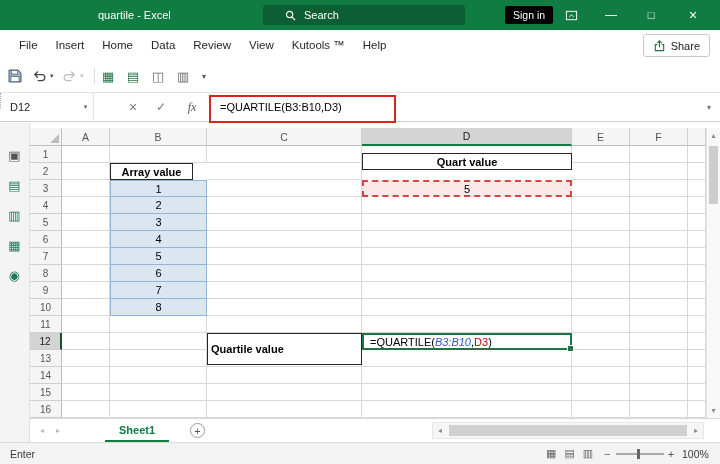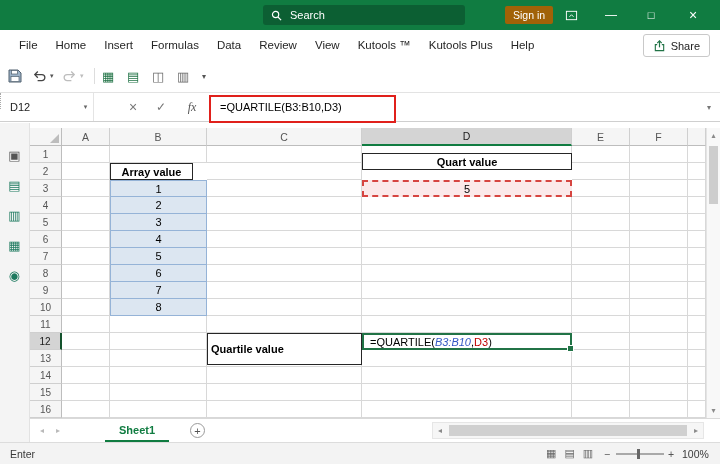--- a/index.html
+++ b/index.html
@@ -3,23 +3,23 @@
 <meta charset="utf-8">
 <style>
   html,body{margin:0;padding:0;background:#777;}
   .app{position:relative;width:720px;height:464px;background:#fff;overflow:hidden;
        font-family:"Liberation Sans",sans-serif;color:#222;}
 
   
   .titlebar{position:absolute;left:0;top:0;width:720px;height:30px;background:#107C41;}
   .title-text{position:absolute;left:98px;top:0;height:30px;line-height:30px;color:#fff;font-size:11px;}
   .search-box{position:absolute;left:263px;top:5px;width:202px;height:20px;background:#0C5F33;
-      border-radius:3px;display:flex;align-items:center;padding-left:8px;gap:8px;
+      border-radius:3px;display:flex;align-items:center;padding-left:22px;gap:8px;
       box-sizing:border-box;color:#fff;font-size:11px;}
-  .signin{position:absolute;left:505px;top:6px;height:18px;padding:0 8px;background:#a16207;
+  .signin{position:absolute;left:505px;top:6px;height:18px;padding:0 8px;background:#000000;
       border-radius:2px;color:#fff;font-size:10.5px;display:flex;align-items:center;}
   .win-btn{position:absolute;top:0;width:30px;height:30px;color:#fff;display:flex;align-items:center;
       justify-content:center;font-size:12px;}
   .wb-display{left:556px;} .wb-min{left:596px;} .wb-max{left:636px;font-size:11px;} .wb-close{left:678px;font-size:14px;}
 
   
   .menubar{position:absolute;left:0;top:30px;width:720px;height:30px;background:#fff;}
   .tabs{display:flex;align-items:center;height:30px;padding-left:10px;}
   .tab{padding:0 9px;font-size:11.5px;color:#262626;height:30px;line-height:30px;white-space:nowrap;}
   .share-btn{position:absolute;right:10px;top:34px;height:21px;border:1px solid #c9c9c9;border-radius:3px;
@@ -102,20 +102,21 @@
   .zoom-track{position:absolute;left:616px;top:10px;width:48px;height:2px;background:#a9a9a9;}
   .zoom-thumb{position:absolute;left:637px;top:6px;width:3px;height:10px;background:#666;}
   .zoom-label{left:682px;}
 </style>
 </head>
 <body>
 
 <div class="app">
 
   <div class="titlebar">
+    <div class="title-text">quartile - Excel</div>
     <div class="search-box">
       <svg width="11" height="11" viewBox="0 0 12 12">
         <circle cx="5" cy="5" r="3.4" fill="none" stroke="#fff" stroke-width="1.3"></circle>
         <line x1="7.6" y1="7.6" x2="11" y2="11" stroke="#fff" stroke-width="1.3"></line>
       </svg>
       <span>Search</span>
     </div>
     <div class="signin">Sign in</div>
     <div class="win-btn wb-display">
       <svg width="13" height="13" viewBox="0 0 14 14">
@@ -124,28 +125,26 @@
       </svg>
     </div>
     <div class="win-btn wb-min">—</div>
     <div class="win-btn wb-max">□</div>
     <div class="win-btn wb-close">×</div>
   </div>
 
   <div class="menubar">
     <div class="tabs">
         <div class="tab">File</div>
+        <div class="tab">Insert</div>
         <div class="tab">Home</div>
-        <div class="tab">Insert</div>
-        <div class="tab">Formulas</div>
         <div class="tab">Data</div>
         <div class="tab">Review</div>
         <div class="tab">View</div>
         <div class="tab">Kutools ™</div>
-        <div class="tab">Kutools Plus</div>
         <div class="tab">Help</div>
       </div>
   </div>
   <div class="share-btn">
     <svg width="13" height="13" viewBox="0 0 14 14">
       <path d="M7 9 V2" stroke="#217346" stroke-width="1.3" fill="none"></path>
       <path d="M4.6 4.4 L7 2 L9.4 4.4" stroke="#217346" stroke-width="1.3" fill="none"></path>
       <path d="M4.5 6 H2.5 V12.5 H11.5 V6 H9.5" stroke="#217346" stroke-width="1.2" fill="none"></path>
     </svg>
     <span>Share</span>

